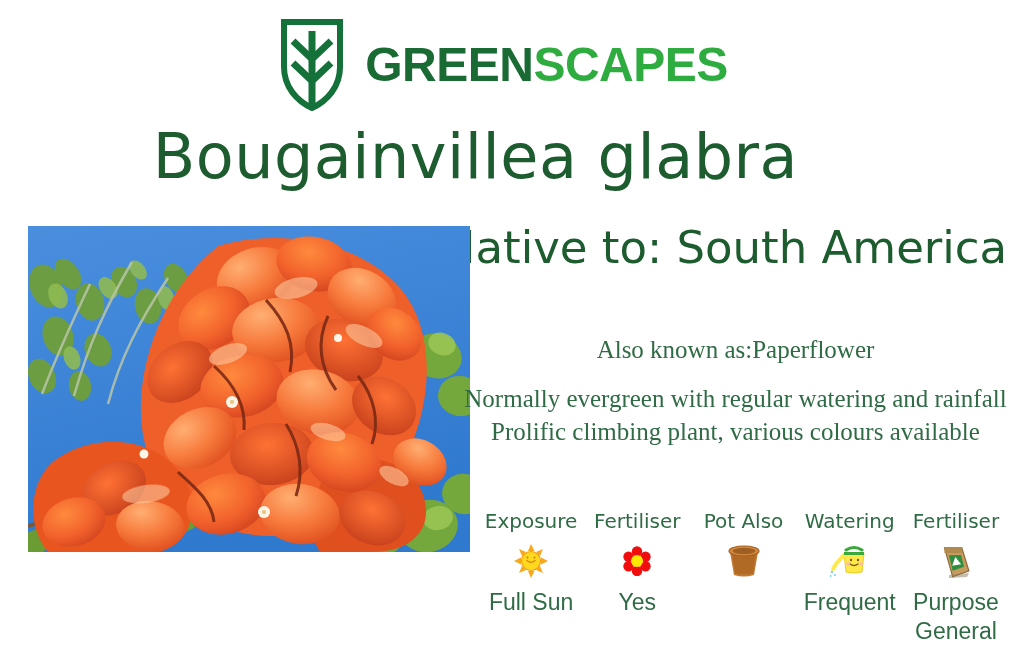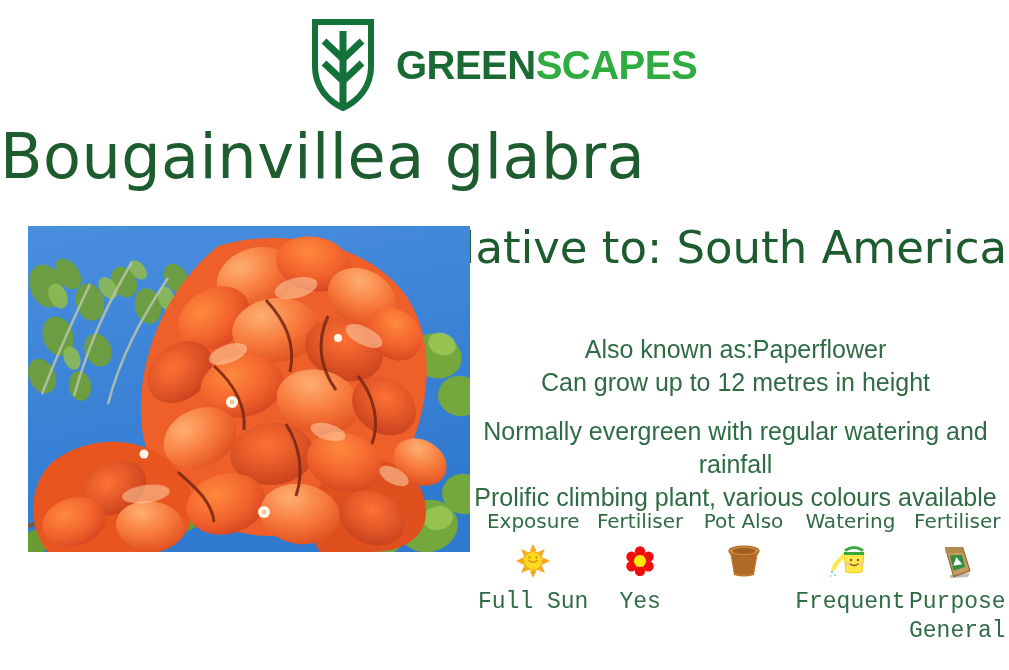--- a/index.html
+++ b/index.html
@@ -31,36 +31,36 @@
     gap: 22px;
   }
   .brand-mark {
     width: 62px;
     height: 92px;
     flex: 0 0 auto;
     display: block;
   }
   .brand-word {
     font-family: "Liberation Sans", sans-serif;
-    font-size: 40px;
+    font-size: 48px;
     font-weight: bold;
     letter-spacing: -0.5px;
     line-height: 1;
     white-space: nowrap;
   }
   .brand-word .seg-a { color: #1a6b33; }
   .brand-word .seg-b { color: #2fac40; }
 
   
   .species {
     position: absolute;
     left: 0;
     top: 124px;
     width: 798px;
-    text-align: left;
+    text-align: right;
     font-family: "DejaVu Sans", sans-serif;
     font-size: 62px;
     line-height: 1.05;
     color: #1d5c2e;
     letter-spacing: 0.5px;
   }
   .native {
     position: absolute;
     left: 440px;
     top: 224px;
@@ -84,21 +84,21 @@
   }
   .photo svg { display: block; width: 100%; height: 100%; }
 
   
   .desc {
     position: absolute;
     left: 462px;
     top: 333px;
     width: 547px;
     text-align: center;
-    font-family: Liberation Sans, sans-serif;
+    font-family: Liberation Serif, serif;
     font-size: 25px;
     line-height: 1.32;
     color: #2f6b44;
   }
   .desc div { white-space: nowrap; }
   .desc div.wrapline { white-space: normal; margin-top: 16px; }
 
   
   .attrs {
     position: absolute;
@@ -127,21 +127,21 @@
   .attr-icon {
     height: 42px;
     margin-top: 8px;
     display: flex;
     align-items: center;
     justify-content: center;
   }
   .attr-icon svg { display: block; }
   .attr-val {
     margin-top: 6px;
-    font-family: Liberation Mono, monospace;
+    font-family: Liberation Sans, sans-serif;
     font-size: 23px;
     line-height: 1.28;
     color: #2f6b44;
   }
   .attr-val span { display: block; white-space: nowrap; }
 </style>
 </head>
 <body>
 
 <div id="card">
@@ -299,21 +299,20 @@
         <circle cx="236" cy="286" r="6" fill="#fff6e8"></circle>
         <circle cx="236" cy="286" r="2.2" fill="#e9c98a"></circle>
         <circle cx="116" cy="228" r="4.5" fill="#fff6e8"></circle>
         <circle cx="310" cy="112" r="4" fill="#fff6e8"></circle>
       </g>
     </svg>
   </div>
 
   <div class="desc">
     <div>Also known as:Paperflower</div>
-    <div>Can grow up to 12 metres in height</div>
     <div class="wrapline">Normally evergreen with regular watering and rainfall</div>
     <div>Prolific climbing plant, various colours available</div>
   </div>
 
   <div class="attrs">
 
     <div class="attr">
       <div class="attr-head">Exposure</div>
       <div class="attr-icon">
         <svg width="34" height="34" viewBox="0 0 34 34" xmlns="http://www.w3.org/2000/svg">

